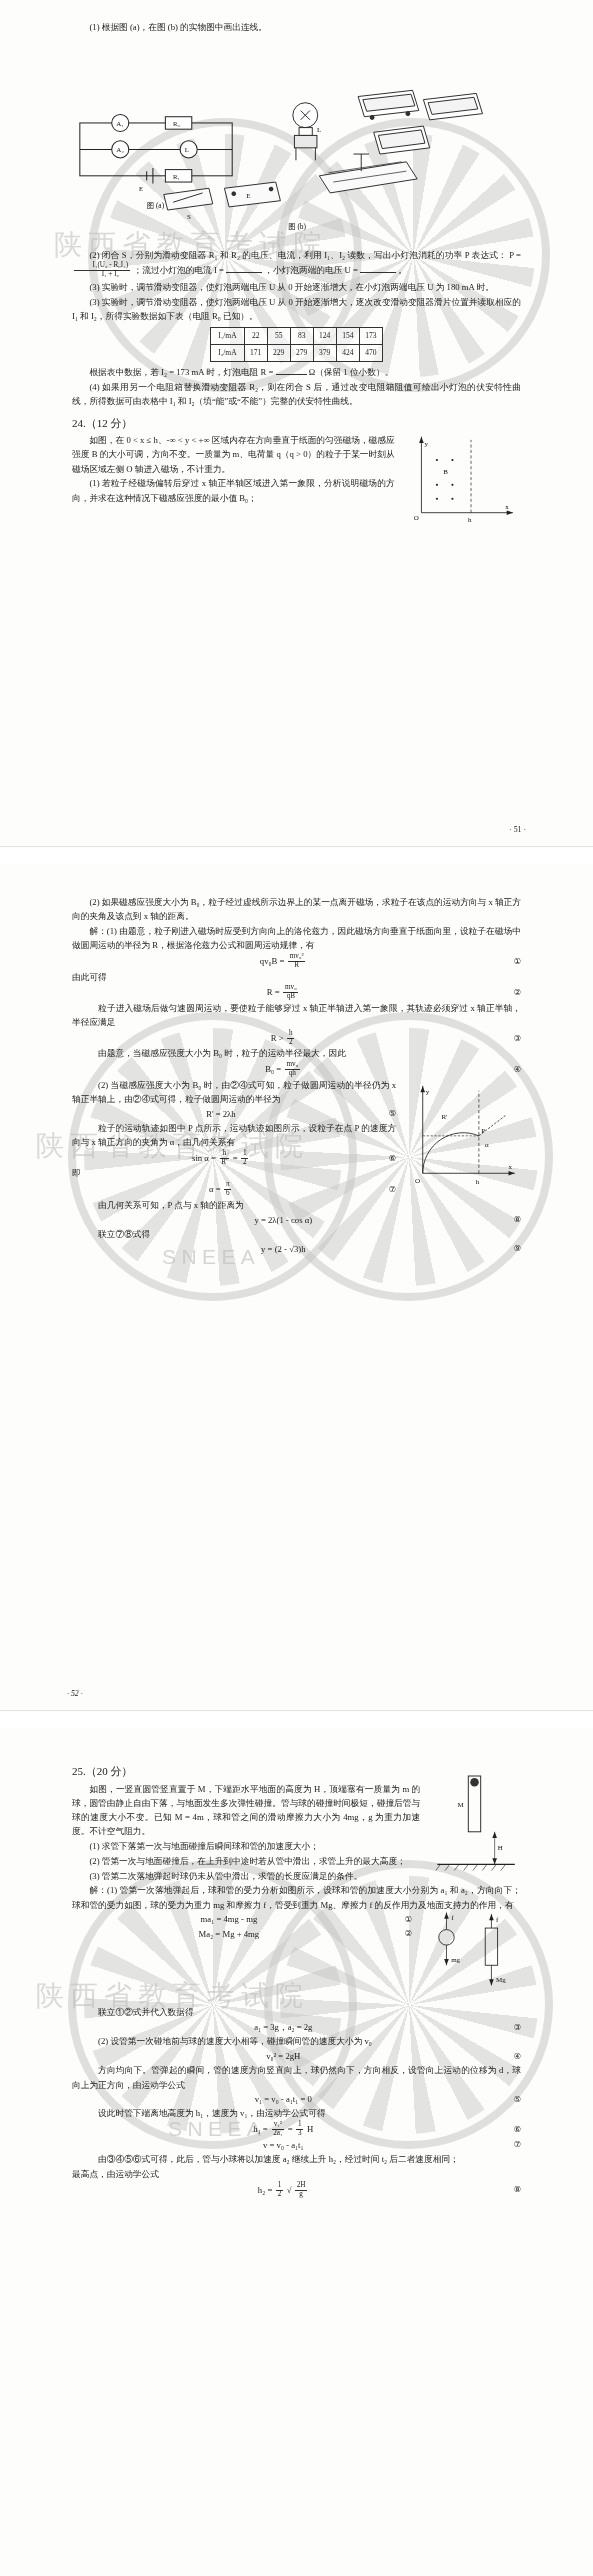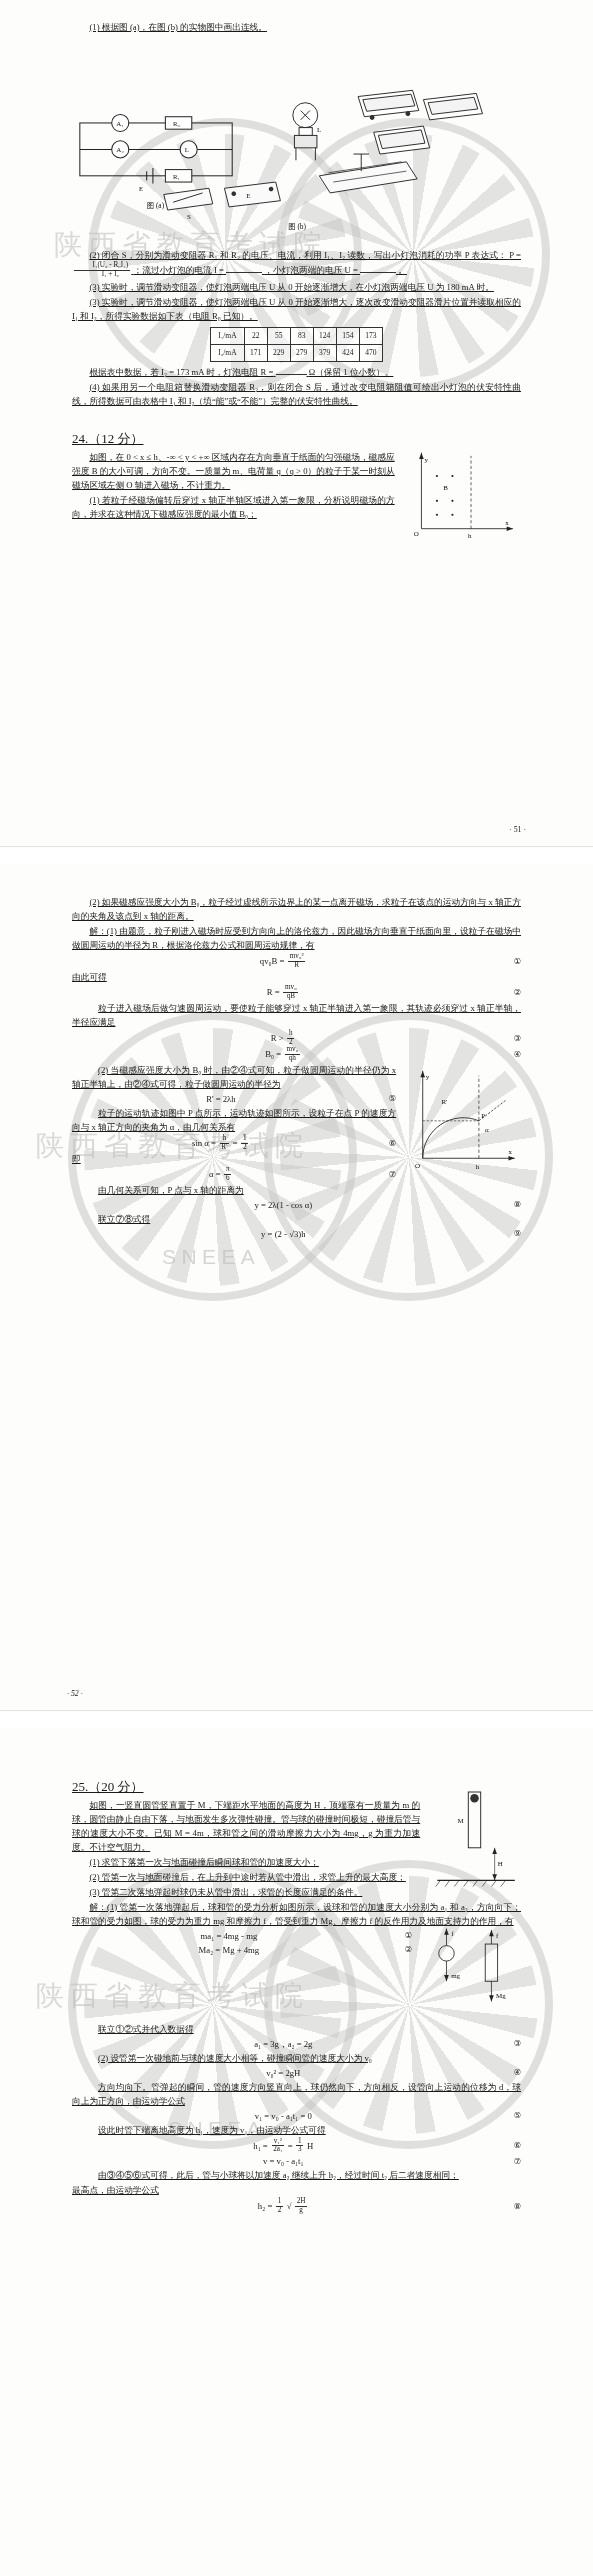--- a/index.html
+++ b/index.html
@@ -26,24 +26,24 @@
     position: relative;
     z-index: 3;
     padding: 20px 72px 0 72px;
     font-size: 8.7px;
     line-height: 1.62;
     text-align: justify;
   }
   .content.p2pad { padding-top: 31px; }
   .content.p3pad { padding-top: 28px; }
 
-  p { margin: 0 0 0.8px 0; text-decoration: underline; }
+  p { margin: 0 0 0.8px 0; }
   .ind { text-indent: 2em; }
   .ind3 { text-indent: 3em; }
-  .qtitle { margin-top: 20px; font-size: 13px; }
+  .qtitle { margin-top: 7px; font-size: 11px; }
   .frac {
     display: inline-block;
     vertical-align: -0.45em;
     text-align: center;
     font-size: 7.2px;
     line-height: 1.08;
     margin: 0 1.6px;
   }
   .frac .num { display: block; padding: 0 1.6px; }
   .frac .den { display: block; border-top: 0.8px solid #333; padding: 0 1.6px; }
@@ -328,20 +328,21 @@
     <p class="ind3">粒子进入磁场后做匀速圆周运动，要使粒子能够穿过 x 轴正半轴进入第一象限，其轨迹必须穿过 x 轴正半轴，半径应满足</p>
 
     <div class="eqrow">
       <div class="body">
         <span>R &gt;</span>
         <span class="frac"><span class="num">h</span><span class="den">2</span></span>
       </div>
       <div class="no">③</div>
     </div>
 
+    <p class="ind3">由题意，当磁感应强度大小为 B₀ 时，粒子的运动半径最大，因此</p>
 
     <div class="eqrow">
       <div class="body">
         <span>B₀ =</span>
         <span class="frac"><span class="num">mv₀</span><span class="den">qh</span></span>
       </div>
       <div class="no">④</div>
     </div>
 
     <div class="diag" style="float:right;width:117px;height:117px;margin:-3.1px 0 3.1px 7.8px;">

